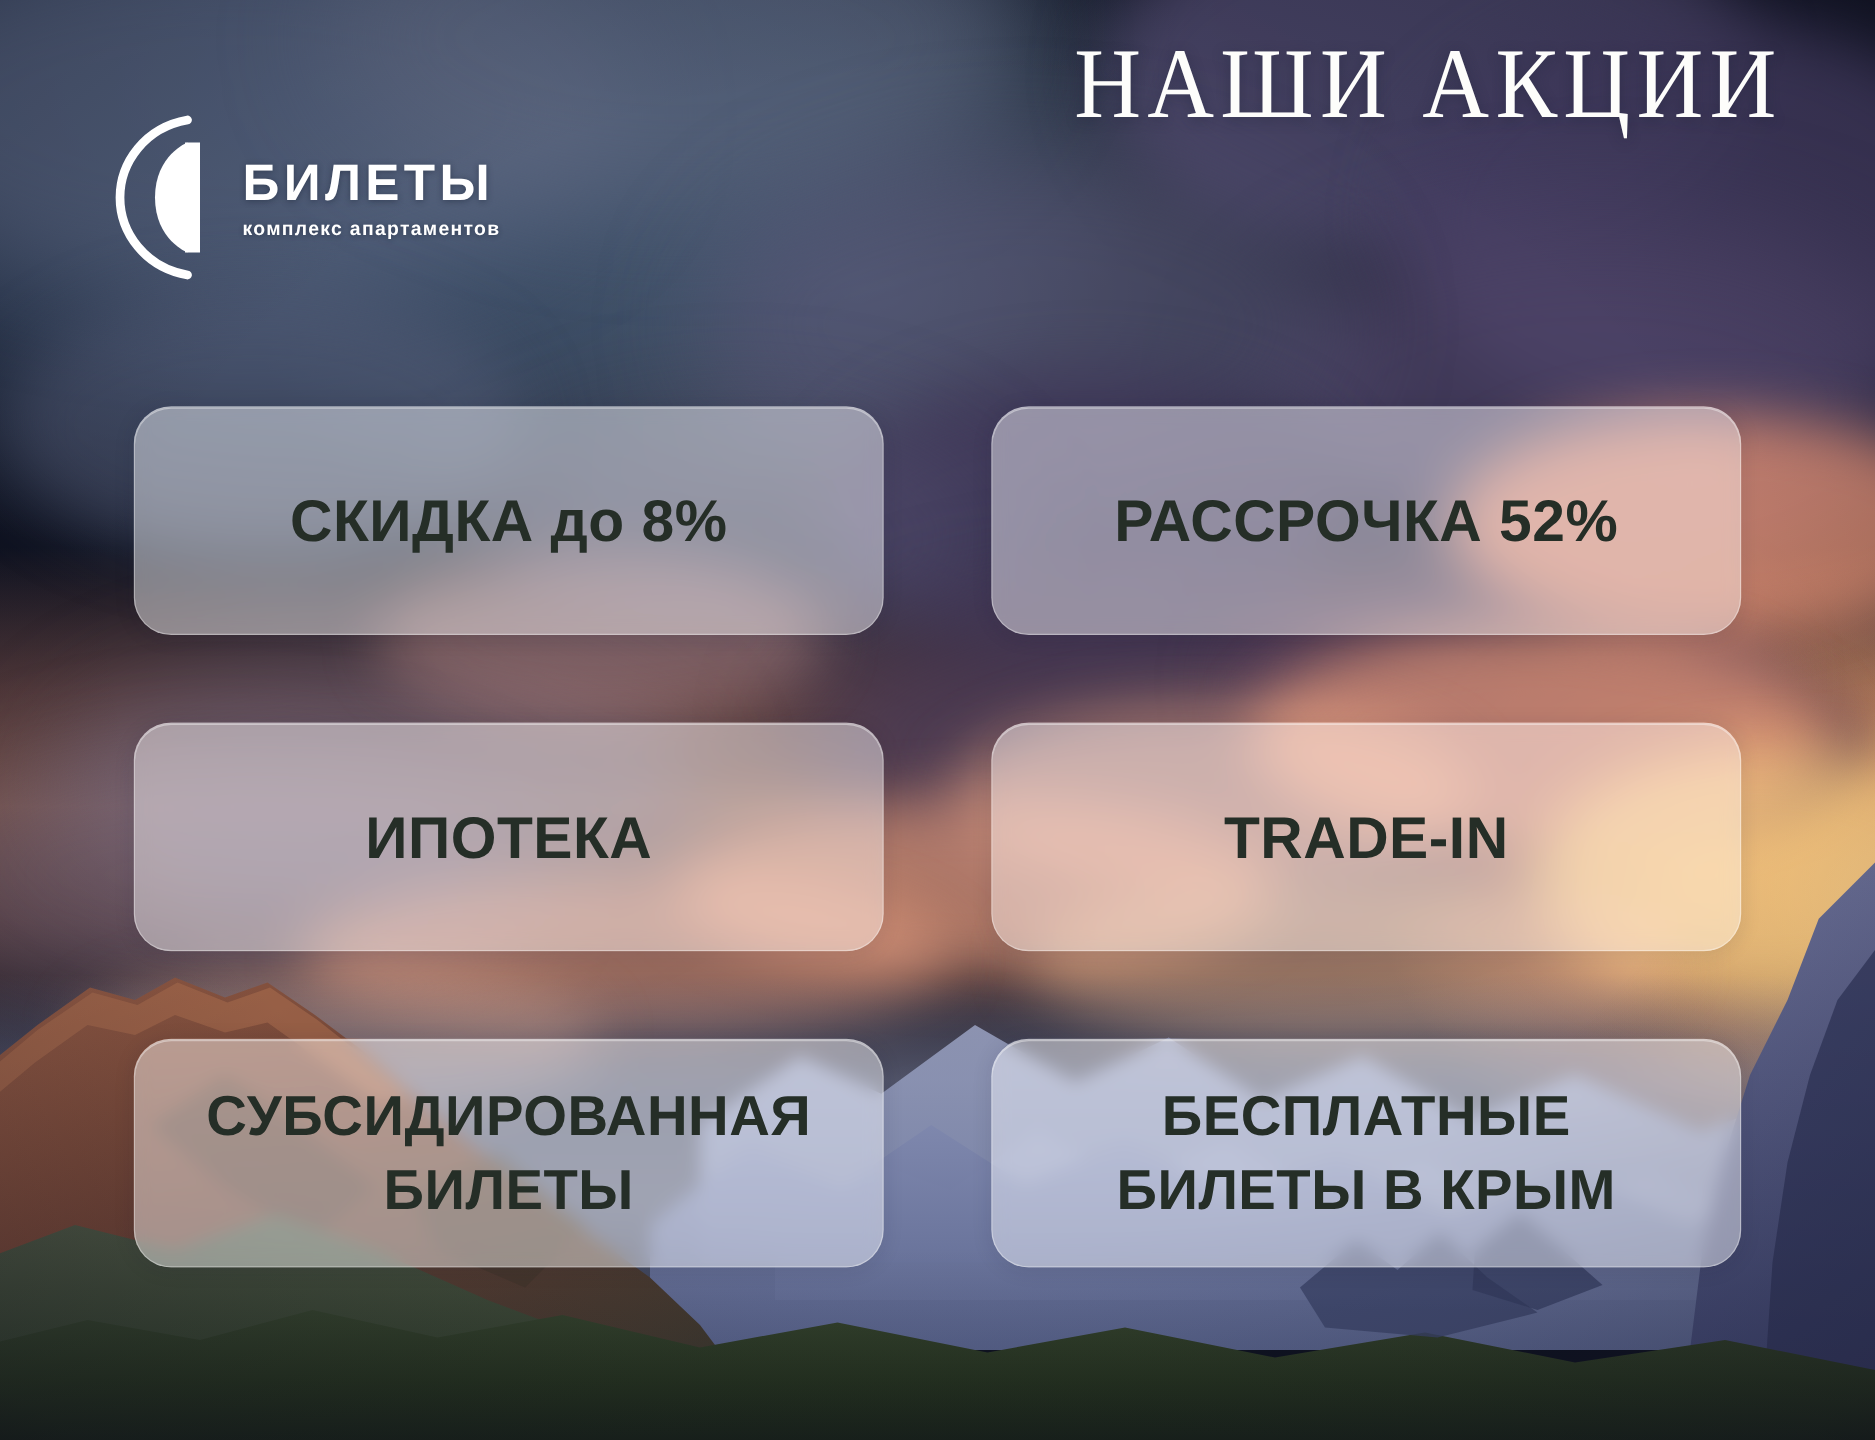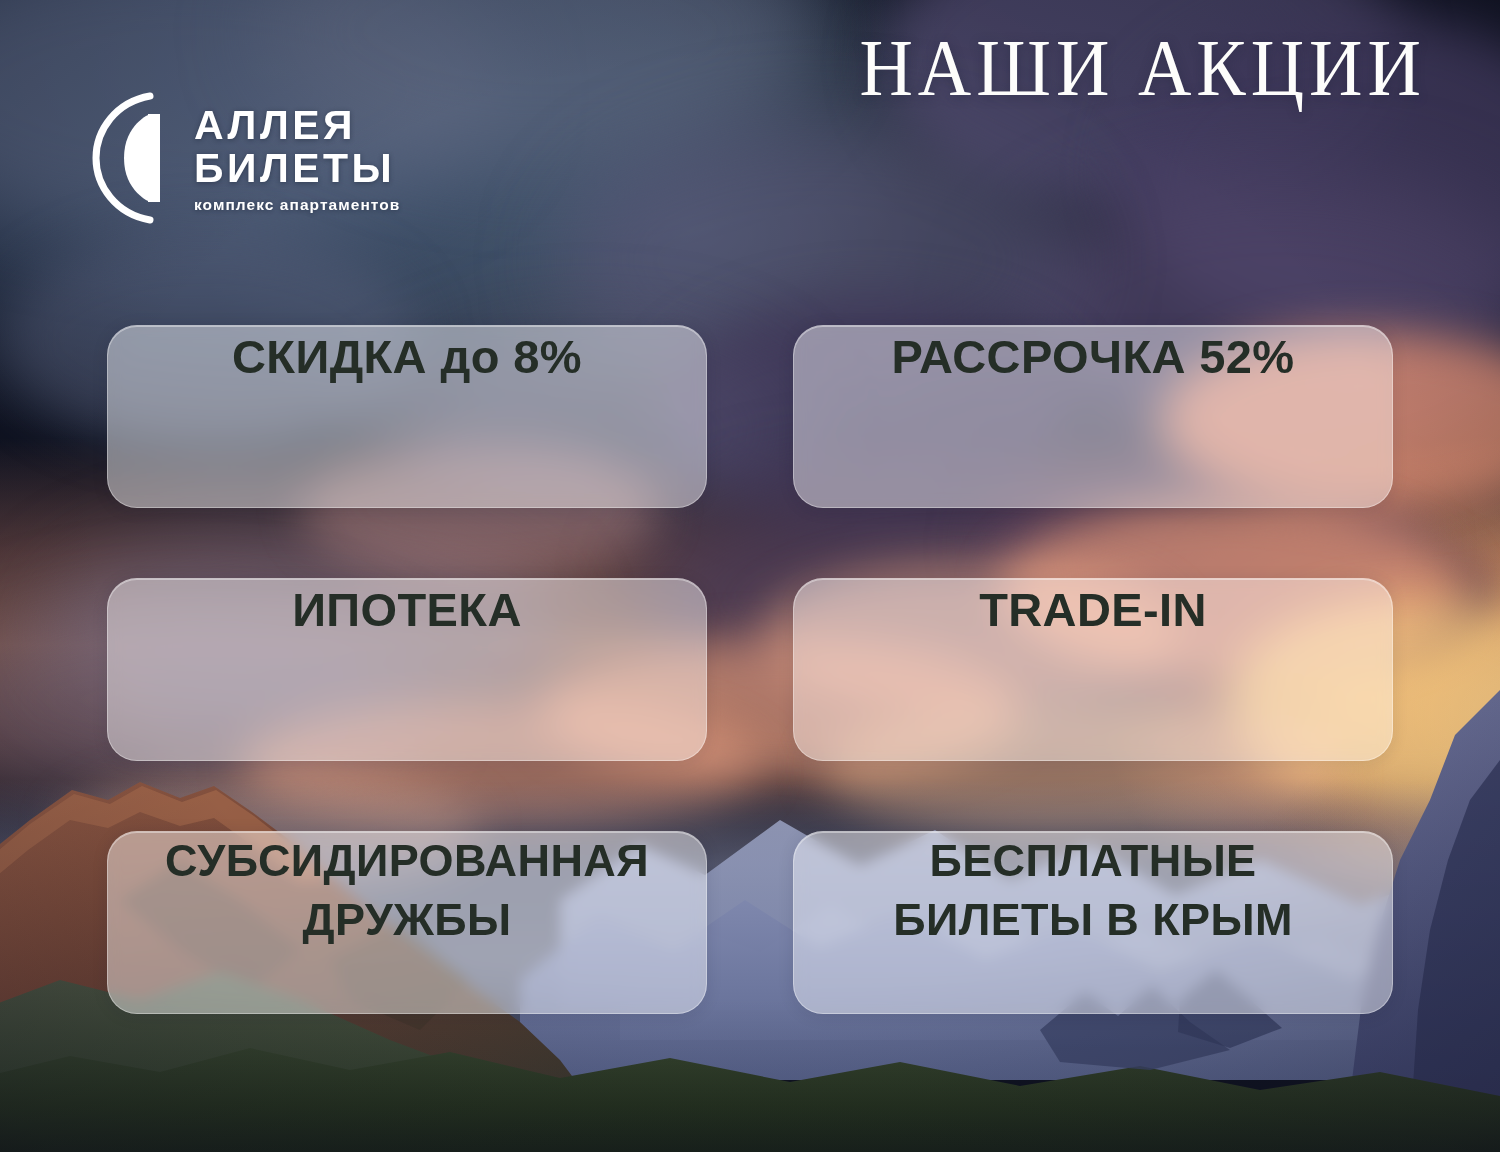--- a/index.html
+++ b/index.html
@@ -164,21 +164,21 @@
     height:183px;
     border-radius:30px;
     background:rgba(255,255,255,.45);
     border:1px solid rgba(255,255,255,.34);
     box-shadow:
       inset 0 1px 0 rgba(255,255,255,.40),
       0 2px 16px rgba(28,26,48,.12);
     backdrop-filter:blur(7px) saturate(118%);
     -webkit-backdrop-filter:blur(7px) saturate(118%);
     display:flex;
-    align-items:flex-start;
+    align-items:center;
     justify-content:center;
     padding:0 32px;
   }
   .promo-card.tall { height:183px; }
 
   .promo-label {
     color:#252e27;
     font-size:47px;
     font-weight:700;
     letter-spacing:.4px;
@@ -299,21 +299,20 @@
 
     <div id="logo">
       <svg id="logo-mark" viewBox="0 0 86 140" fill="none">
 
         <path d="M60 8 C26 14 6 42 6 70 C6 98 26 126 60 132" stroke="#ffffff" stroke-width="7" stroke-linecap="round" fill="none"></path>
 
         <path d="M60 26 C60 26 60 26 60 26 L60 114 C60 114 34 104 34 70 C34 36 60 26 60 26 Z" fill="#ffffff"></path>
         <rect x="58" y="26" width="12" height="88" fill="#ffffff"></rect>
       </svg>
       <div id="logo-words">
-        <div class="logo-line">АЛЛЕЯ</div>
         <div class="logo-line">БИЛЕТЫ</div>
         <div id="logo-tagline">комплекс апартаментов</div>
       </div>
     </div>
 
     <div id="headline">НАШИ АКЦИИ</div>
 
     <div id="promo-grid">
 
       <div class="promo-card">
@@ -327,21 +326,21 @@
       <div class="promo-card">
         <div class="promo-label">ИПОТЕКА</div>
       </div>
 
       <div class="promo-card">
         <div class="promo-label">TRADE-IN</div>
       </div>
 
       <div class="promo-card tall">
         <div class="promo-label two-line">СУБСИДИРОВАННАЯ
-ДРУЖБЫ</div>
+БИЛЕТЫ</div>
       </div>
 
       <div class="promo-card tall">
         <div class="promo-label two-line">БЕСПЛАТНЫЕ
 БИЛЕТЫ В КРЫМ</div>
       </div>
 
     </div>
   </div>
 </div>

